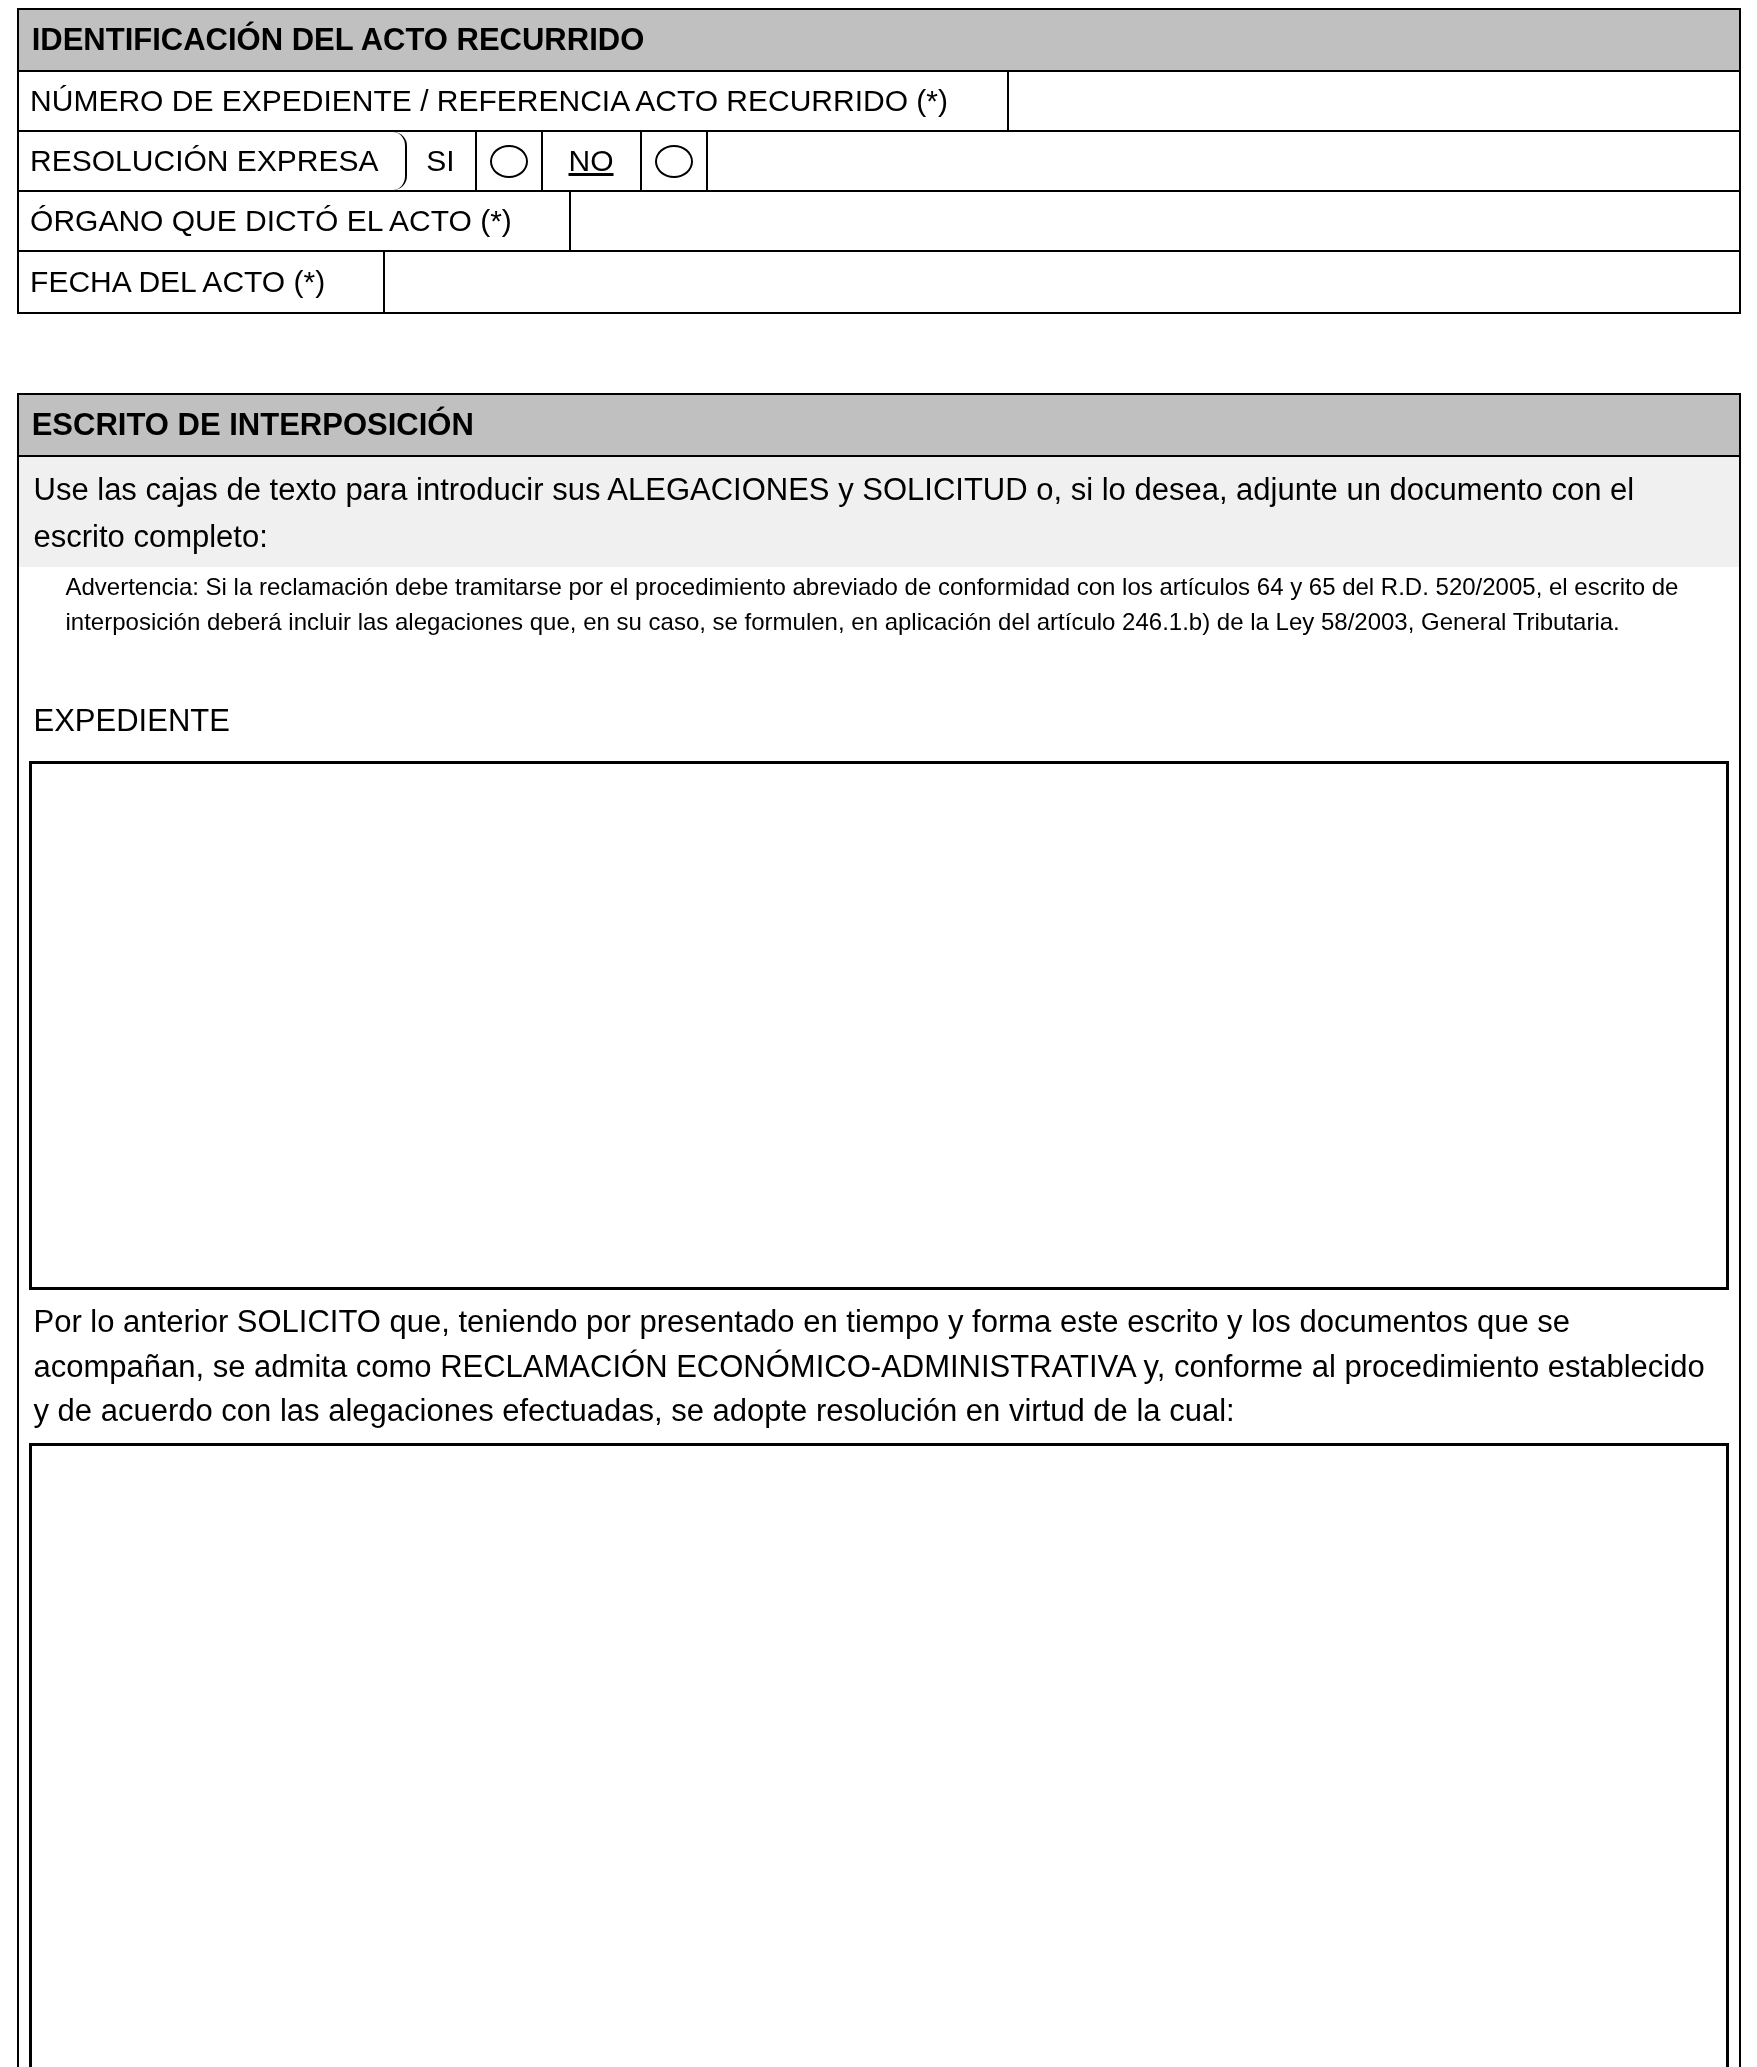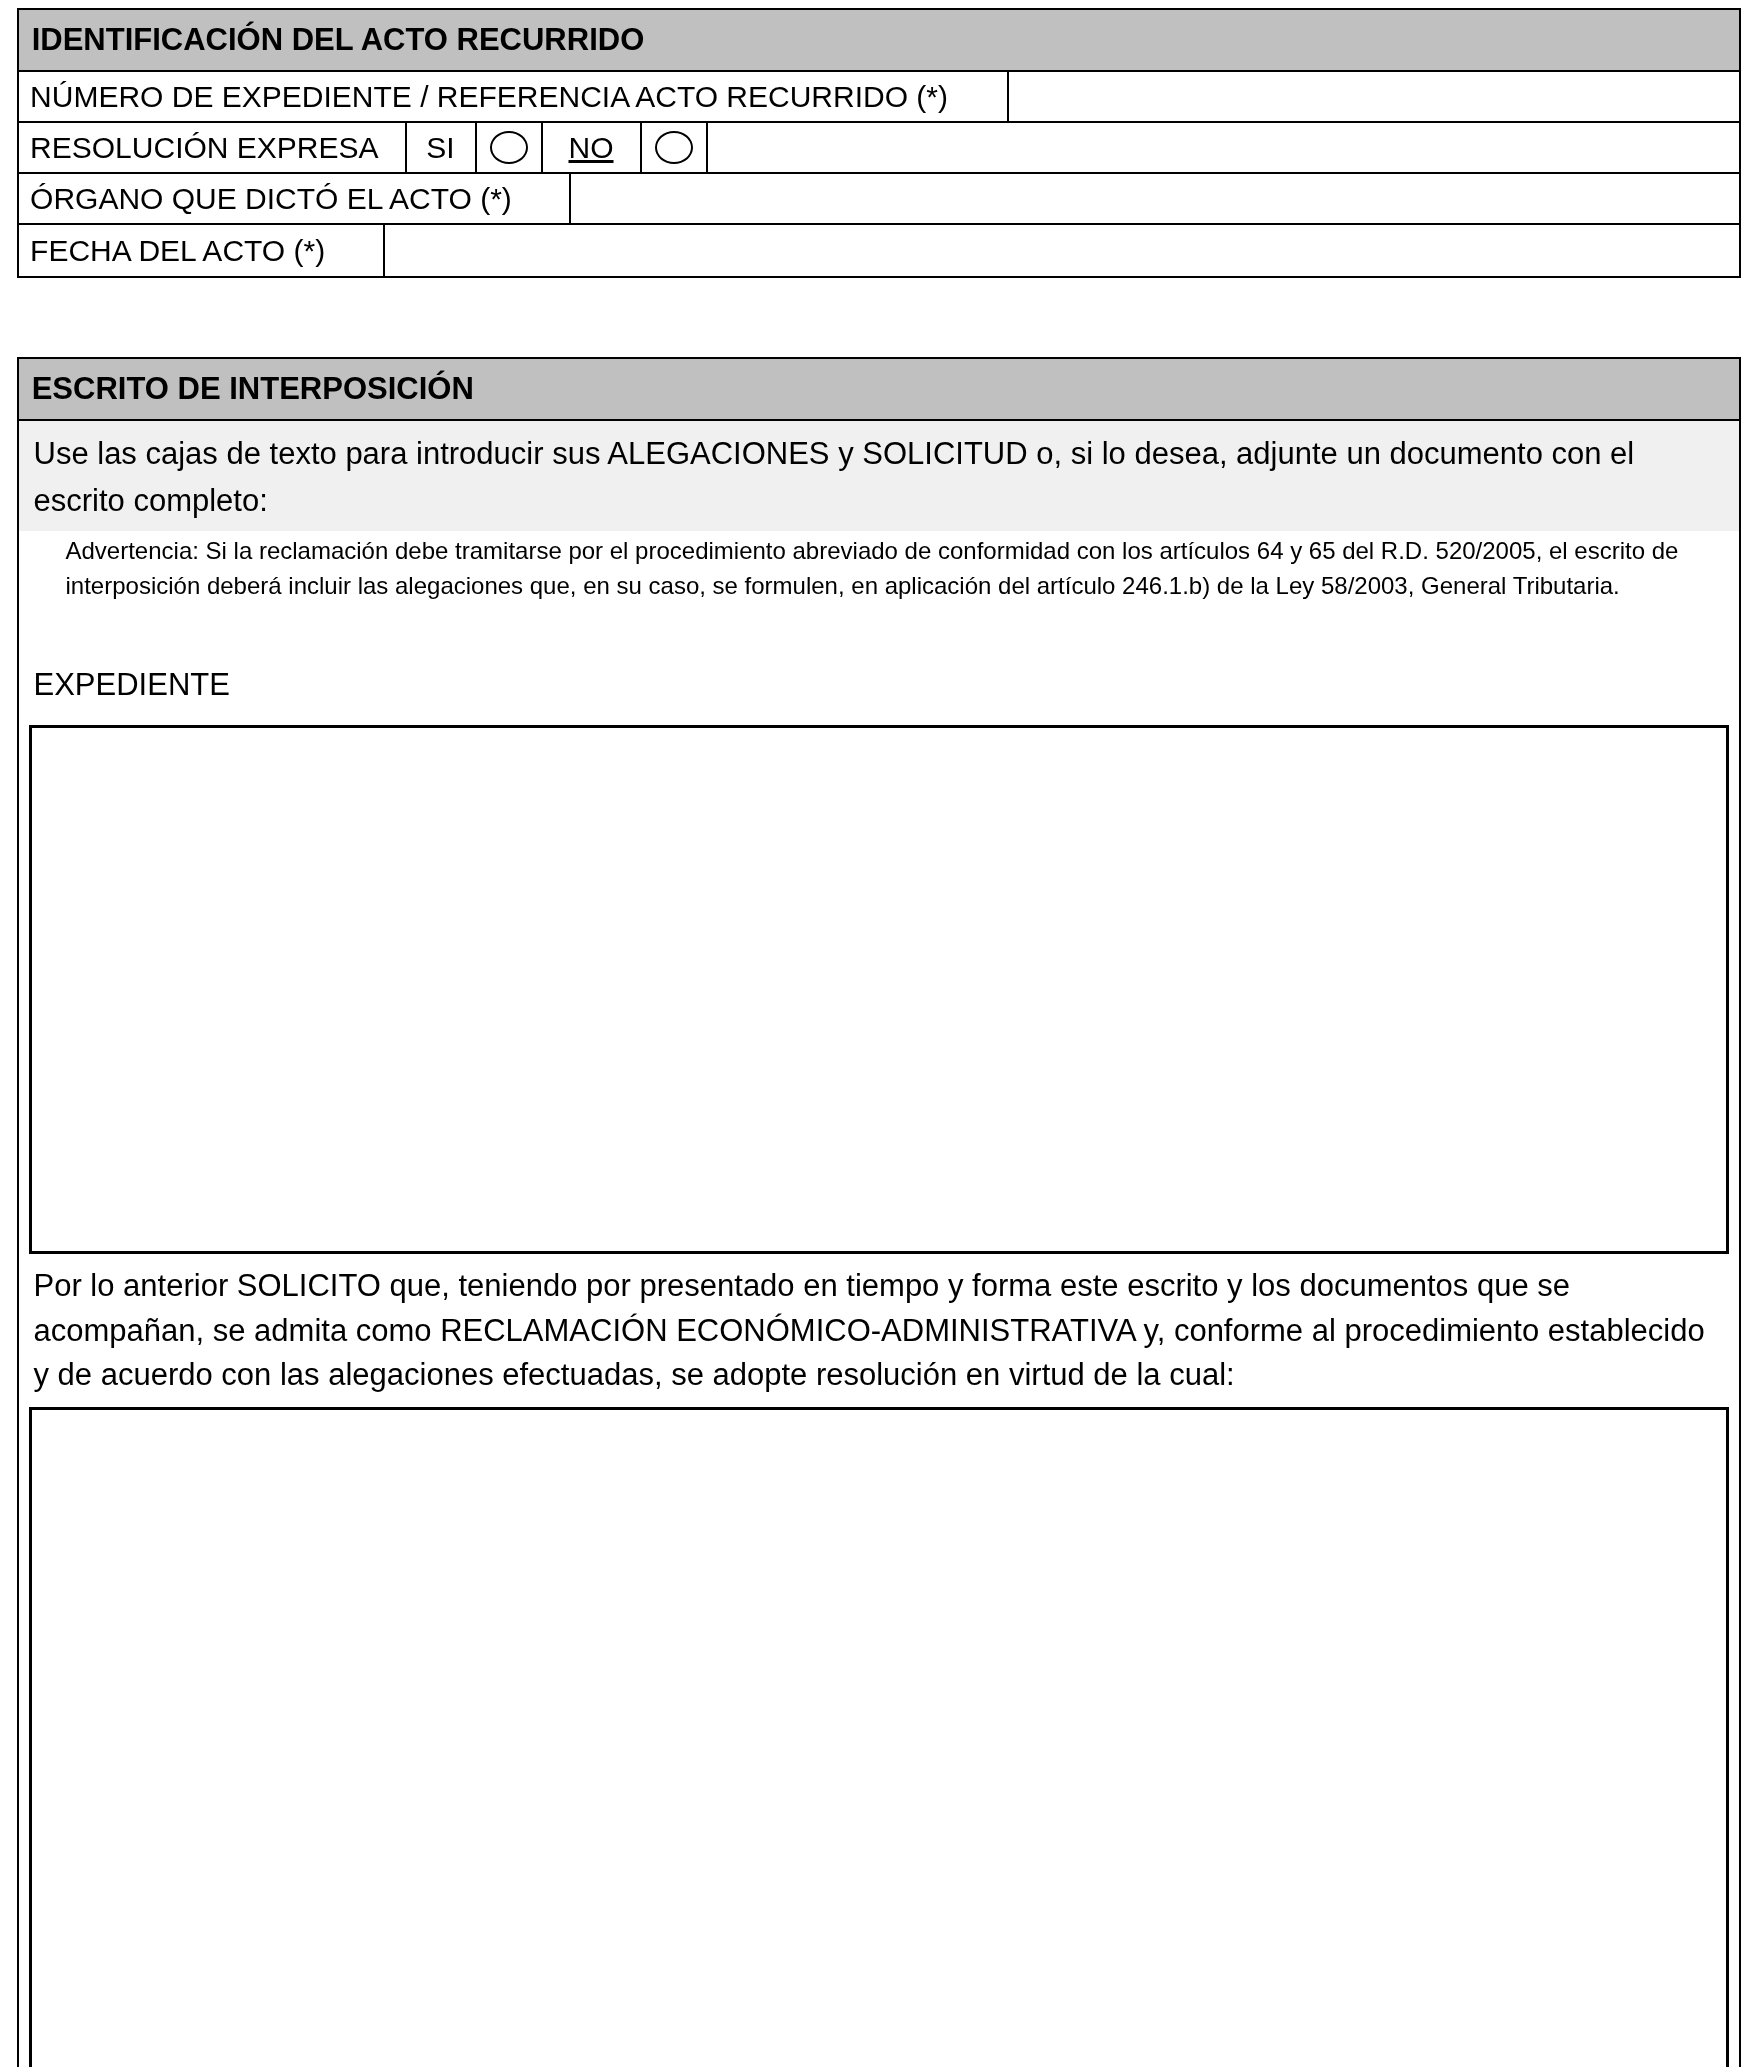--- a/index.html
+++ b/index.html
@@ -17,39 +17,39 @@
     background: var(--header_bg, #c0c0c0);
     border-bottom: 2.5px solid #000;
     font-size: 31px; font-weight: bold;
     height: 62px; padding: 0 13.2px;
     display: flex; align-items: center;
   }
 
   
   .frow {
     display: flex; align-items: stretch;
-    height: 51px; border-bottom: 2.5px solid #000;
+    height: 60px; border-bottom: 2.5px solid #000;
     font-size: 30px;
   }
   .frow:last-child { border-bottom: none; }
   .cell { display: flex; align-items: center; padding: 0 11.6px; }
   .cell.center { justify-content: center; padding: 0; }
   .divider-r { border-right: 2.5px solid #000; }
   .input-cell { flex: 1 1 auto; border-left: 2.5px solid #000; background: #fff; padding: 0 10px; }
   .filler { flex: 1 1 auto; }
 
   .radio {
     width: 38px; height: 33px;
     border: 2.5px solid #000; border-radius: 50%;
     background: #fff; display: inline-block;
   }
 
   
   .w-expediente { flex: 0 0 988px; }
-  .w-resolucion { flex: 0 0 388px; }
+  .w-resolucion { flex: 0 0 388px; border-radius: 14px; }
   .w-si        { flex: 0 0 70px; }
   .w-radio     { flex: 0 0 66px; }
   .w-no        { flex: 0 0 99px; text-decoration: underline; }
   .w-organo    { flex: 0 0 550px; }
   .w-fecha     { flex: 0 0 364px; border-radius: 13px; }
 
   
   .escrito { margin-top: 79px; height: 1730px; }
   .instructions {
     background: var(--instructions_bg, #f0f0f0);

